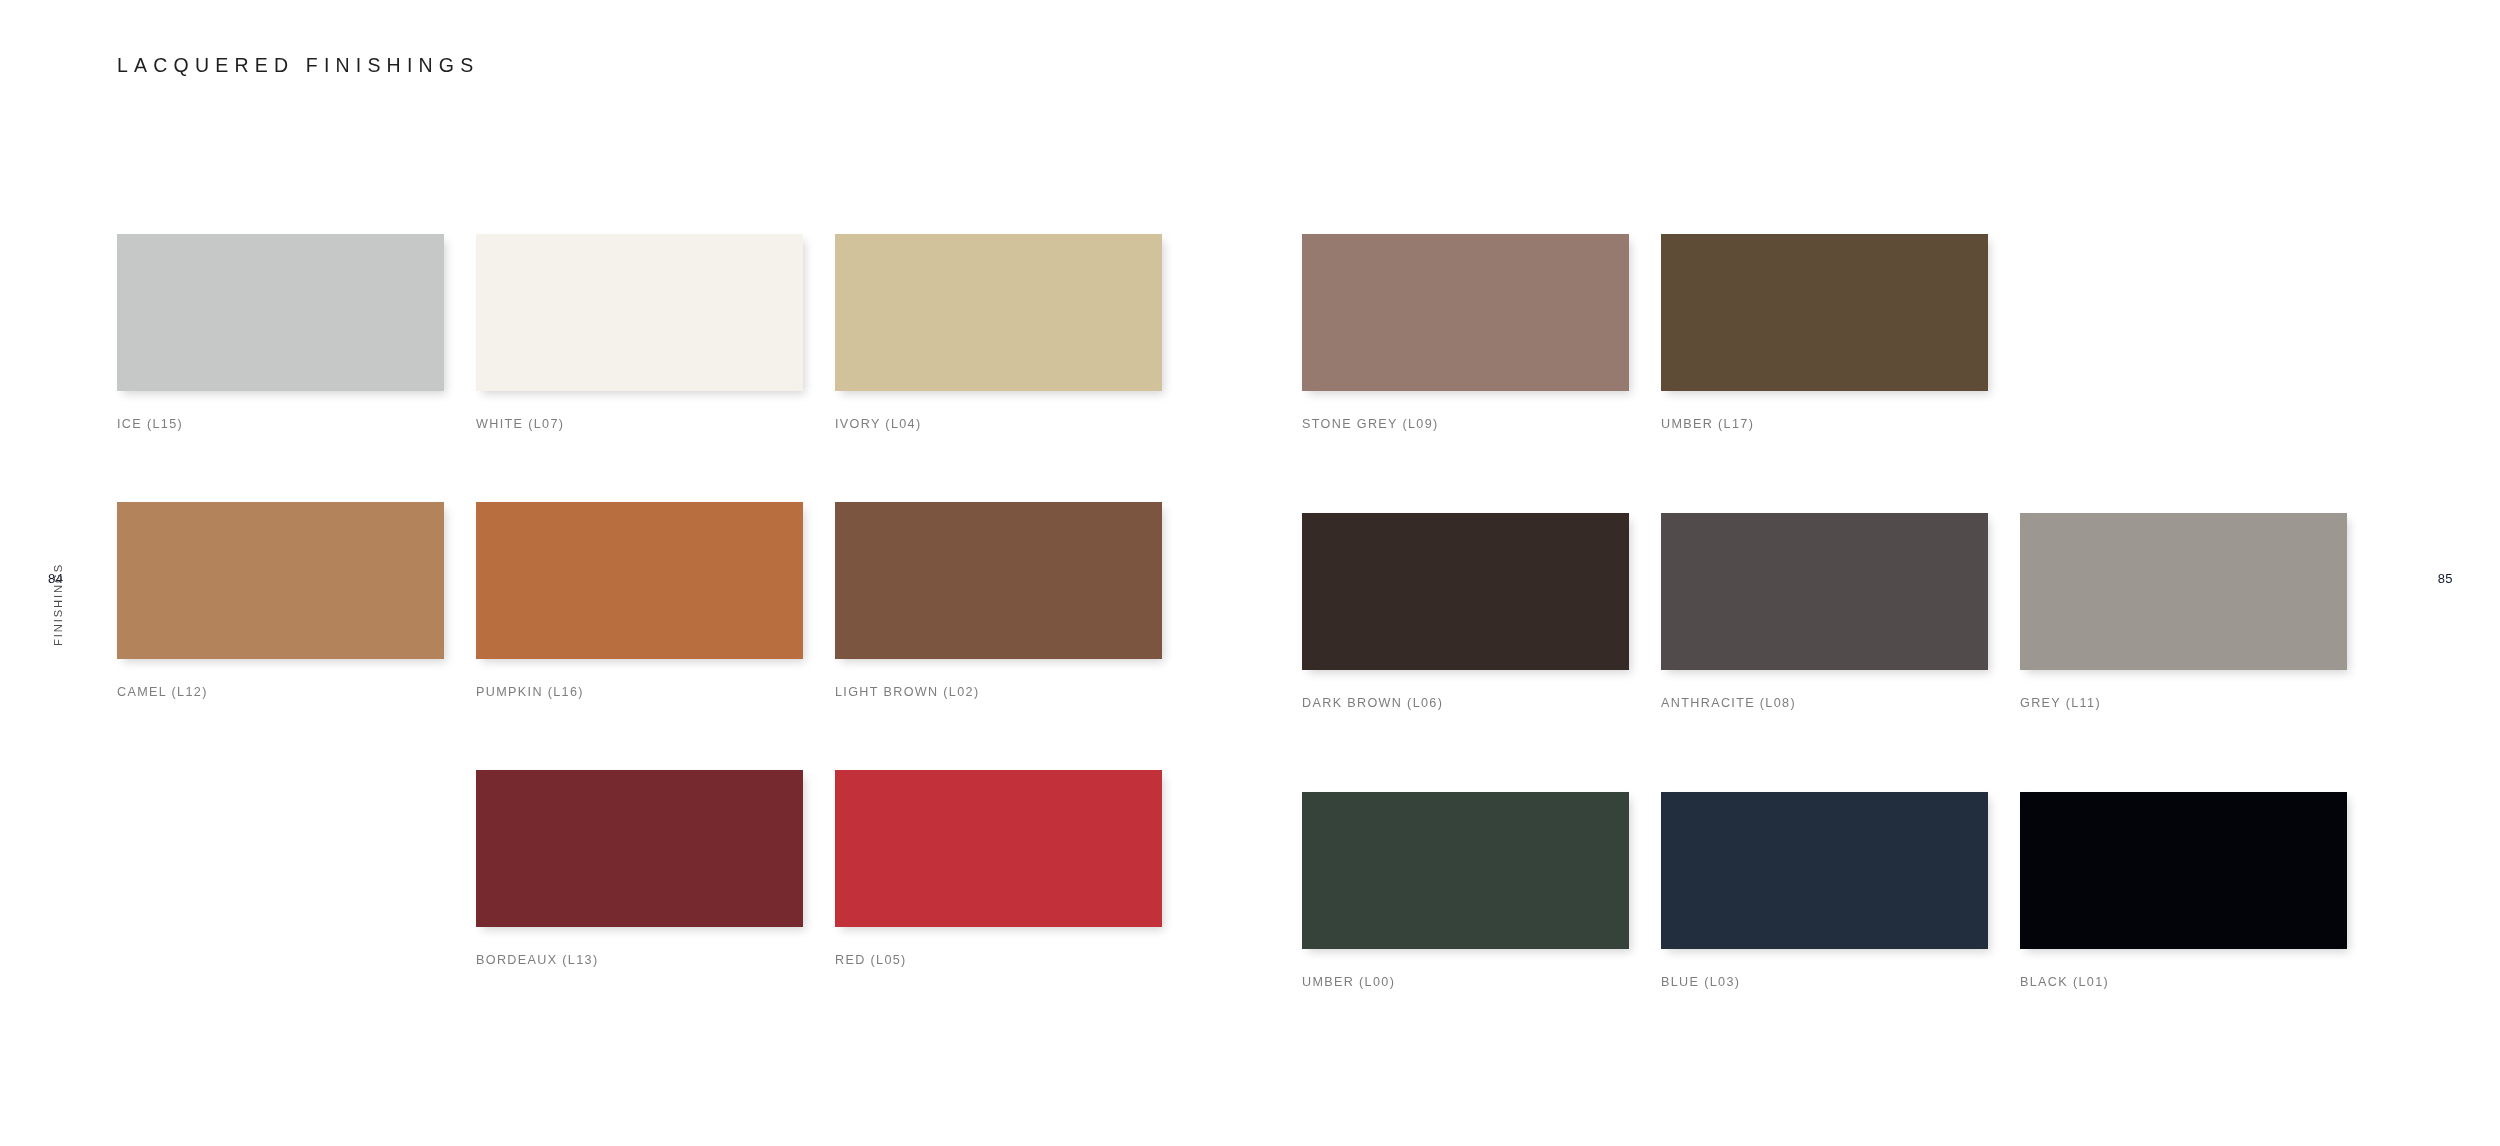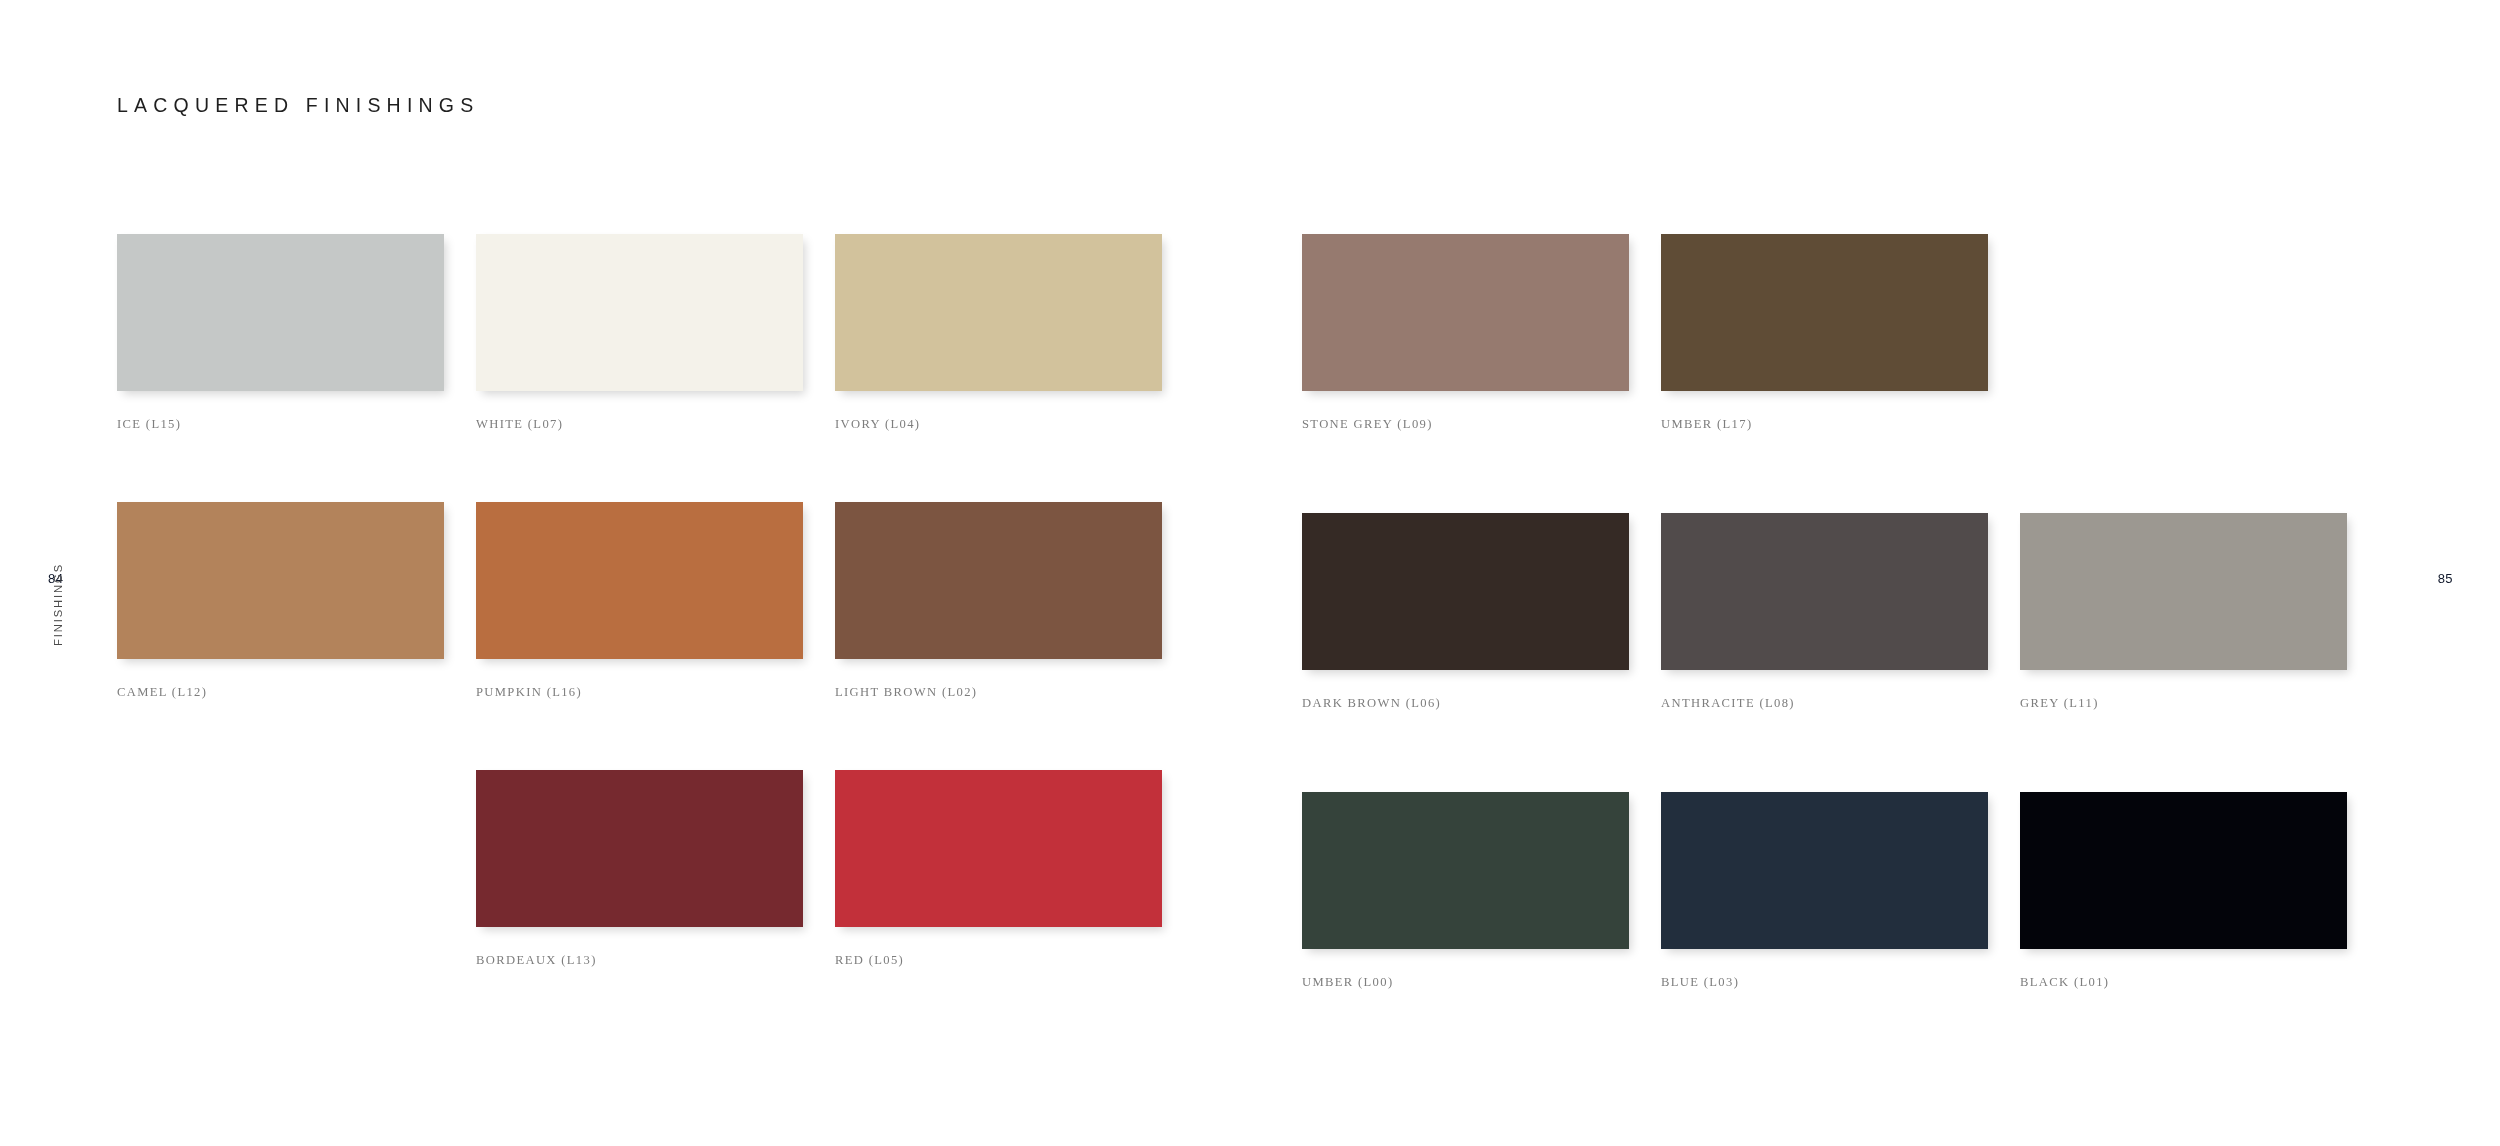--- a/index.html
+++ b/index.html
@@ -32,21 +32,20 @@
   
   .page-title {
     position: absolute;
     left: 117px;
     top: 54px;
     font-size: 19.5px;
     letter-spacing: 6.2px;
     color: #1f1f1f;
     font-weight: 400;
     white-space: nowrap;
-    margin-top: 40px;
   }
 
   
   .grid {
     position: absolute;
     top: 234px;
     display: flex;
     flex-direction: column;
     gap: 32px;
   }
@@ -56,21 +55,20 @@
   .grid-row {
     display: flex;
     gap: 25px;
     height: 236px;
   }
 
   .swatch-cell {
     width: 334px;
     display: flex;
     flex-direction: column;
-    font-family: Liberation Serif, serif;
   }
   .swatch-cell.spacer {
     visibility: hidden;
   }
 
   .swatch-chip {
     width: 327px;
     height: 157px;
     box-shadow: 4px 5px 9px -2px rgba(0, 0, 0, 0.17);
   }

